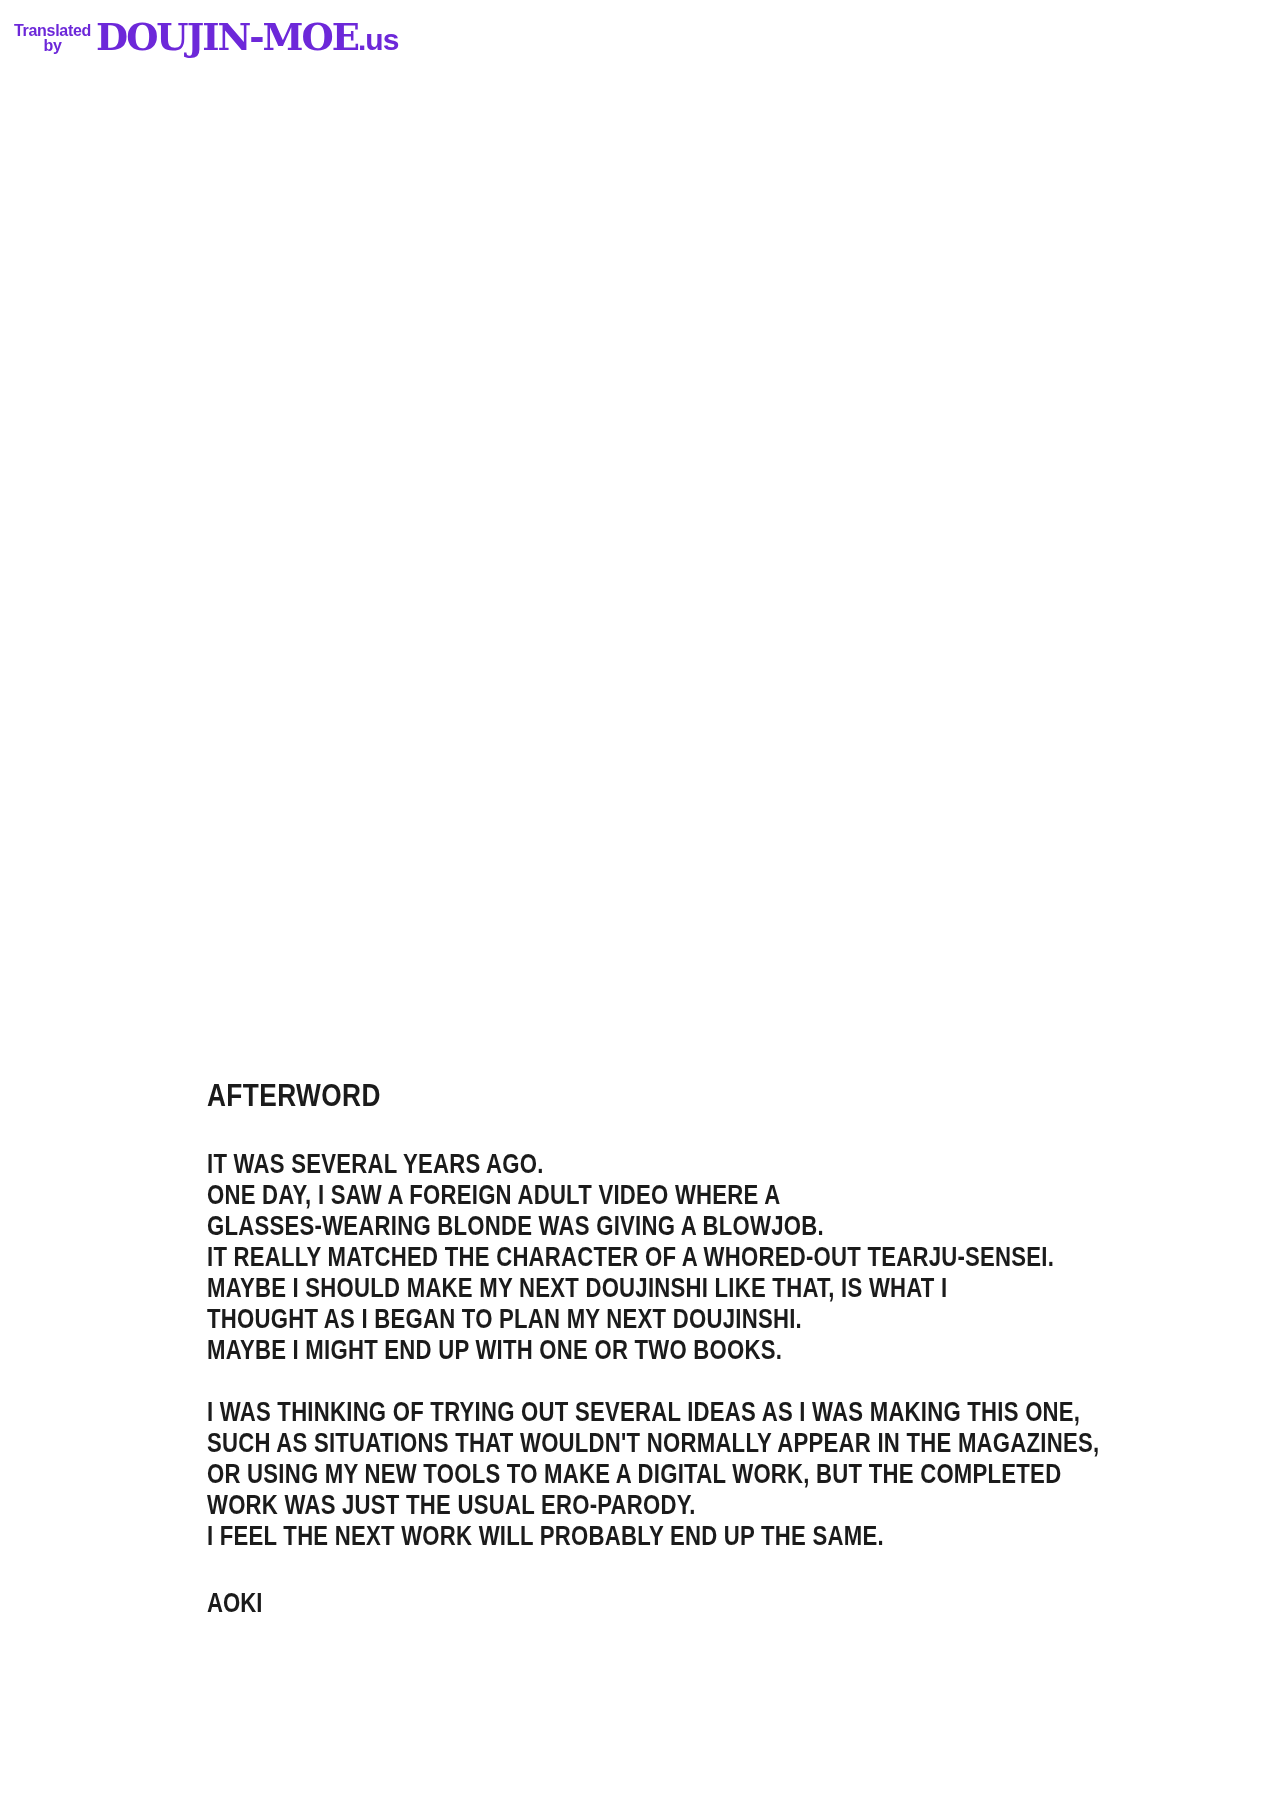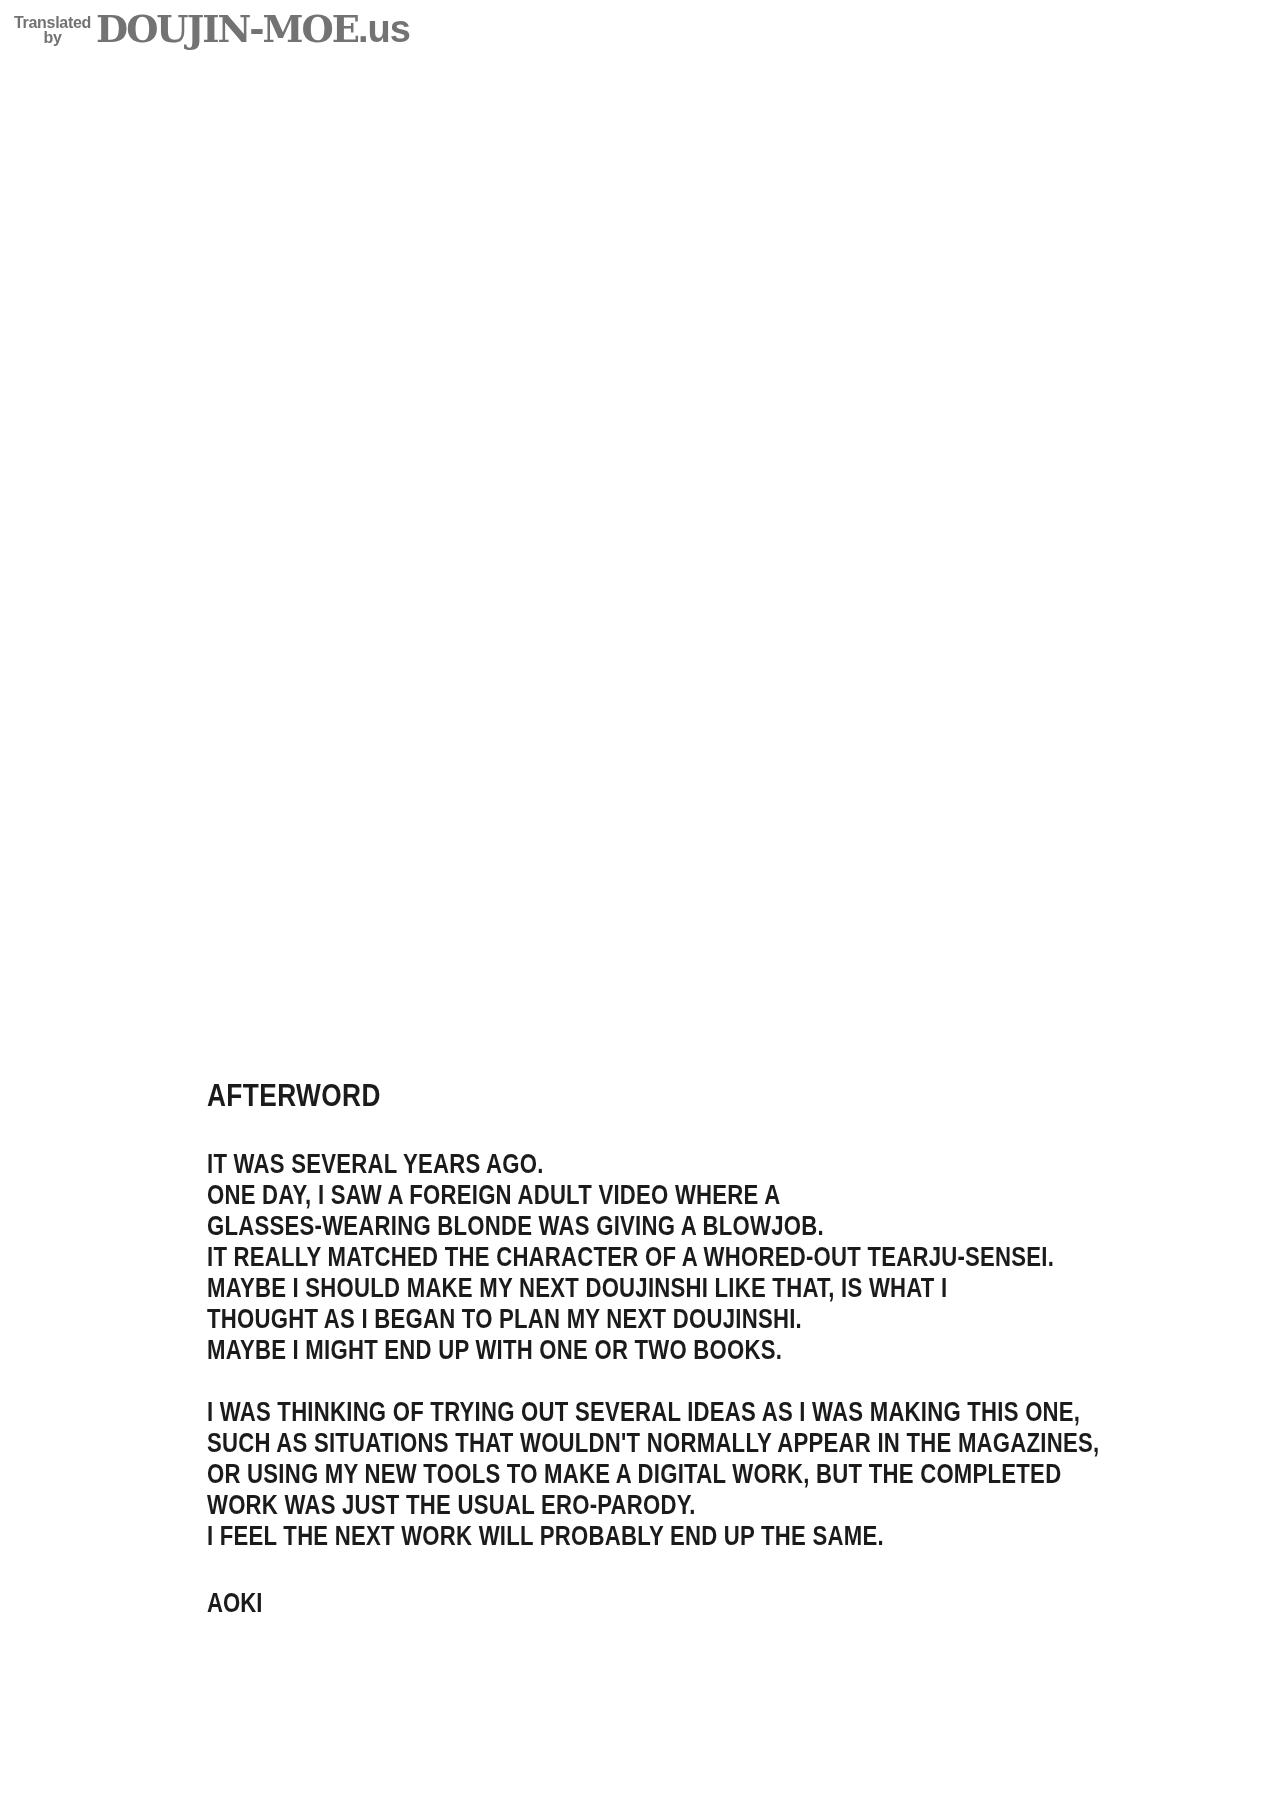--- a/index.html
+++ b/index.html
@@ -11,25 +11,25 @@
     height: 1807px;
     position: relative;
     background: #ffffff;
     overflow: hidden;
     font-family: "Liberation Sans", sans-serif;
   }
 
   
   .logo {
     position: absolute;
-    top: 8px;
+    top: 16px;
     left: 14px;
     display: flex;
     align-items: flex-start;
-    color: #737373;
+    color: #6d28d9;
     white-space: nowrap;
     text-align: right;
   }
   .tby {
     display: flex;
     flex-direction: column;
     align-items: center;
     font-weight: bold;
     font-size: 16px;
     line-height: 15px;
@@ -40,21 +40,21 @@
     font-family: "DejaVu Serif", serif;
     font-weight: bold;
     font-size: 37px;
     line-height: 42px;
     letter-spacing: -2px;
     margin-left: 5px;
   }
   .suffix {
     font-family: "Liberation Sans", sans-serif;
     font-weight: bold;
-    font-size: 38px;
+    font-size: 30px;
     letter-spacing: -1px;
   }
 
   
   .afterword {
     position: absolute;
     left: 207px;
     top: 1080px;
     width: 1160px;
     color: #1b1b1b;

